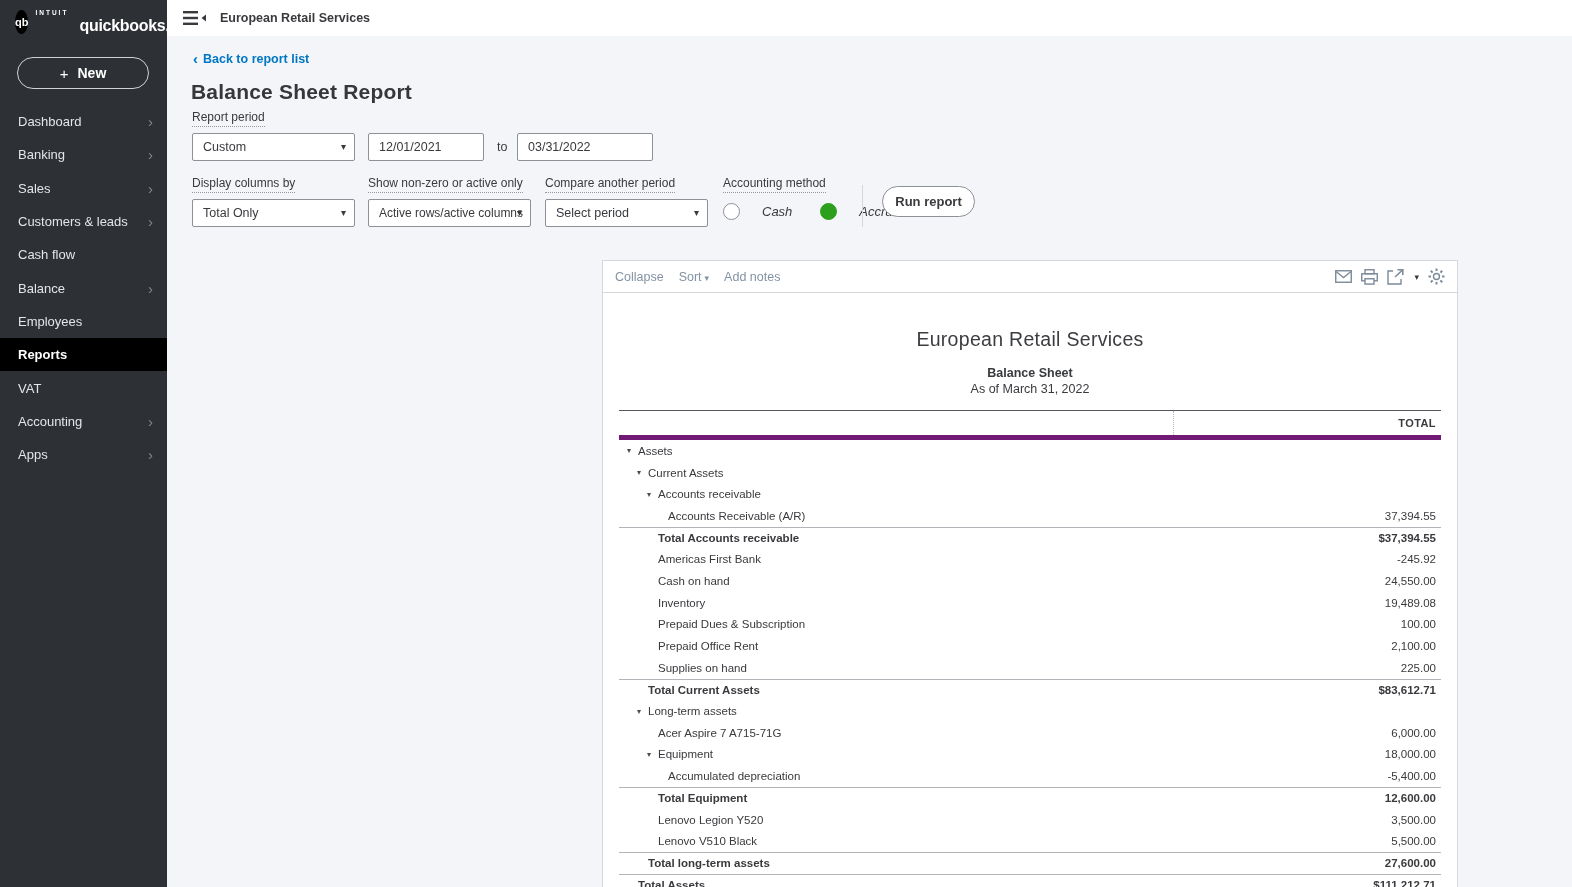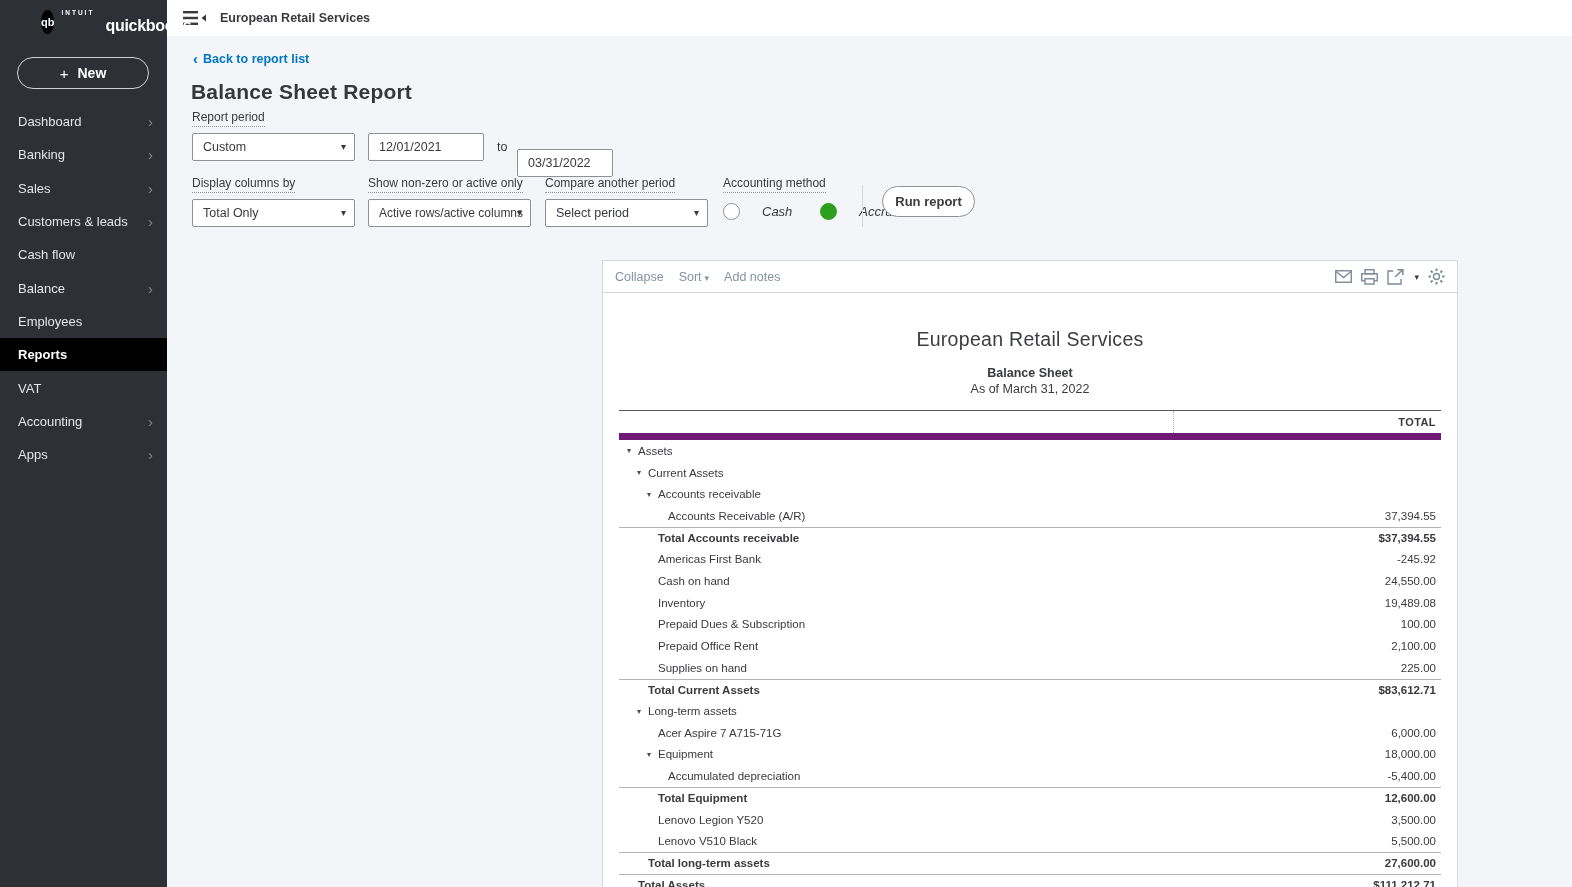--- a/index.html
+++ b/index.html
@@ -3,21 +3,21 @@
 <meta charset="utf-8">
 <style>
   * { margin:0; padding:0; box-sizing:border-box; }
   html,body { width:1572px; height:887px; overflow:hidden; background:#f4f5f8;
     font-family:"Liberation Sans", sans-serif; color:#393a3d; }
 
   
   .sidebar { position:absolute; left:0; top:0; width:167px; height:887px; background:#2d3034; z-index:5; }
   .logo-row { display:flex; align-items:center; gap:7px; padding:10px 0 0 15px; }
   .logo-mark { width:24px; height:24px; border-radius:50%; background:#000000; color:#fff;
-    font-weight:700; font-size:11px; display:flex; align-items:center; justify-content:center;margin-left:26px; }
+    font-weight:700; font-size:11px; display:flex; align-items:center; justify-content:center; }
   .logo-word { display:flex; flex-direction:column; line-height:1; }
   .logo-intuit { color:#fff; font-size:6.5px; letter-spacing:2px; font-weight:700; margin-bottom:1px; }
   .logo-qb { color:#fff; font-size:16px; font-weight:700; letter-spacing:-0.3px;margin-left:44px; }
   .new-btn { position:absolute; left:17px; top:57px; width:132px; height:32px; border-radius:16px;
     background:transparent; border:1.5px solid #cfd3d8; color:#fff; font-size:14px; font-weight:600;
     font-family:inherit; cursor:pointer; display:flex; align-items:center; justify-content:center; gap:9px; }
   .new-plus { font-weight:400; font-size:15px; }
   .nav { position:absolute; top:105px; left:0; right:0; }
   .nav-item { height:33.3px; display:flex; align-items:center; padding:0 14px 0 18px; cursor:pointer;
     color:#e3e5e8; font-size:13px; }
@@ -45,21 +45,21 @@
   .lbl-compare { left:378px; top:140px; }
   .lbl-method  { left:556px; top:140px; }
 
   .select, .date-input { position:absolute; height:28px; background:#fff; border:1px solid #8d9096;
     border-radius:2px; font-size:12.5px; color:#393a3d; display:flex; align-items:center;
     padding:0 4px 0 10px; cursor:pointer; white-space:nowrap; overflow:hidden; }
   .select::after { content:"▾"; position:absolute; right:8px; top:7px; font-size:10px; color:#393a3d; }
   .sel-period  { left:25px;  top:97px;  width:163px; }
   .date-from   { left:201px; top:97px;  width:116px; padding-right:10px; }
   .to-label    { position:absolute; left:330px; top:104px; font-size:12.5px; }
-  .date-to     { left:350px; top:97px;  width:96px; padding-right:10px;margin-top:16px; }
+  .date-to     { left:350px; top:97px;  width:136px; padding-right:10px; }
   .sel-display { left:25px;  top:163px; width:163px; }
   .sel-nonzero { left:201px; top:163px; width:163px; font-size:12px; }
   .sel-compare { left:378px; top:163px; width:163px; color:#393a3d; }
 
   .radio-group { position:absolute; left:556px; top:167px; display:flex; align-items:center; gap:28px;font-style:italic; }
   .radio { width:17px; height:17px; border-radius:50%; background:#fff; border:1px solid #8d9096; cursor:pointer; }
   .radio.checked { background:#2ca01c; border-color:#2ca01c; }
   .radio-label { font-size:13px; margin-left:-6px; cursor:pointer; }
 
   .vdivider { position:absolute; left:695px; top:149px; width:1px; height:42px; background:#d4d7dc; }
@@ -75,21 +75,21 @@
   .tb-caret { font-size:9px; margin-left:3px; }
   .tb-icons { margin-left:auto; display:flex; align-items:center; gap:9px; color:#7c8a99; }
   .tb-icon { cursor:pointer; display:flex; align-items:center; }
   .export-caret { color:#393a3d; font-size:9px; margin-left:1px; cursor:pointer; }
 
   .rep-company { margin-top:35px; text-align:center; font-size:19.5px; color:#3c3d40; letter-spacing:0.3px; }
   .rep-title { margin-top:15px; text-align:center; font-size:12.5px; font-weight:700; }
   .rep-subtitle { margin-top:2px; text-align:center; font-size:12.5px; }
 
   .table { margin:14px 16px 0 16px; position:relative; }
-  .t-head { position:relative; height:30px; border-top:1px solid #55585e; border-bottom:7px solid #701a75;
+  .t-head { position:relative; height:30px; border-top:1px solid #55585e; border-bottom:5px solid #701a75;
     display:flex; align-items:center; }
   .t-head-total { margin-left:auto; padding-right:5px; font-size:11px; font-weight:700; letter-spacing:0.4px; }
   .t-head-div { position:absolute; left:554px; top:0; bottom:0; border-left:1px dotted #b6b9bd; }
 
   .t-row { height:21.7px; display:flex; align-items:center; font-size:11.5px; color:#393a3d; }
   .t-row.sep { border-top:1px solid #b2b5ba; }
   .t-row.bold { font-weight:700; }
   .t-label { display:flex; align-items:center; white-space:nowrap; }
   .t-arrow { display:inline-block; width:11px; font-size:8px; color:#4a4c50; cursor:pointer; }
   .t-value { margin-left:auto; padding-right:5px; }

